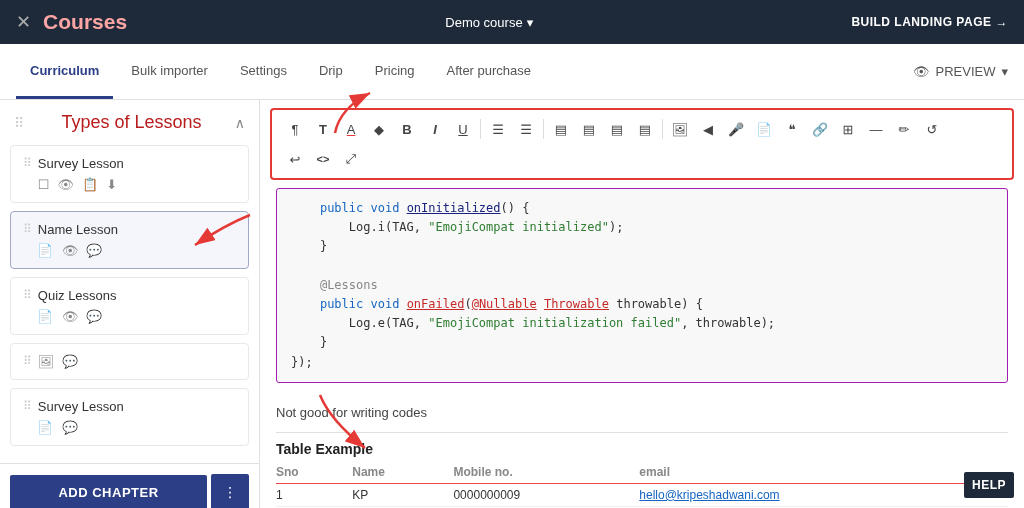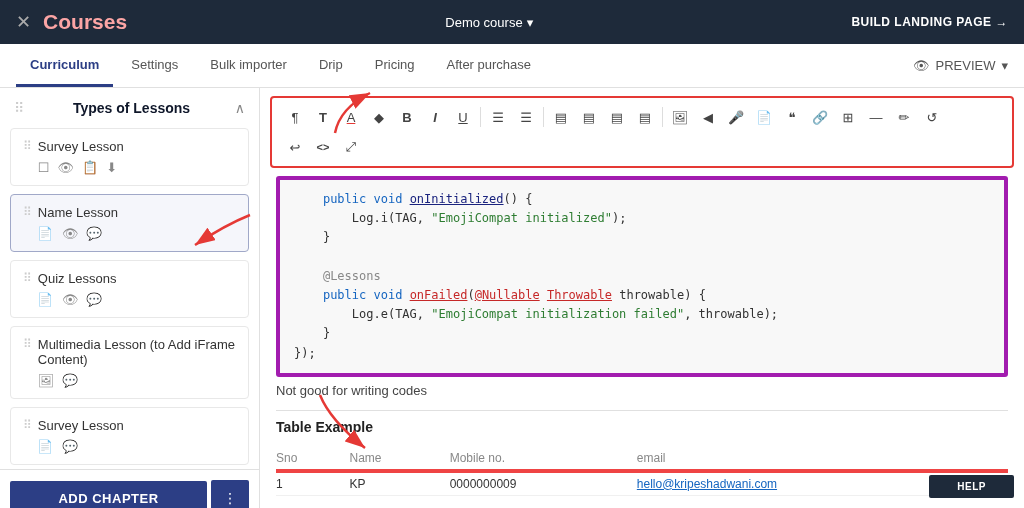--- a/index.html
+++ b/index.html
@@ -16,21 +16,21 @@
     }
     .top-nav-left { display: flex; align-items: center; gap: 12px; }
     .top-nav-title { color: #fca5a5; font-size: 21px; font-weight: 600; }
     .close-btn { color: #aaa; font-size: 18px; cursor: pointer; }
     .course-selector { color: #fff; font-size: 13px; display: flex; align-items: center; gap: 4px; cursor: pointer; }
     .build-landing { color: #fff; font-size: 12px; font-weight: 600; letter-spacing: 0.5px; cursor: pointer; display: flex; align-items: center; gap: 4px; }
 
     
     .tab-bar {
       background: #fff;
-      height: 44px;
+      height: 56px;
       display: flex;
       align-items: center;
       border-bottom: 1px solid #e0e0e0;
       padding: 0 16px;
       justify-content: space-between;
     }
     .tabs { display: flex; align-items: center; height: 100%; gap: 4px; }
     .tab {
       padding: 0 14px;
       height: 100%;
@@ -70,21 +70,21 @@
       display: flex;
       flex-direction: column;
       overflow-y: auto;
     }
     .sidebar-header {
       display: flex;
       align-items: center;
       justify-content: space-between;
       padding: 12px 14px 8px 14px;
     }
-    .sidebar-header-title { font-size: 14px; font-weight: 700; color: #0f172a; }
+    .sidebar-header-title { font-size: 18px; font-weight: 400; color: #b91c1c; }
     .sidebar-header-icon { color: #888; font-size: 14px; cursor: pointer; }
     .lesson-card {
       margin: 4px 10px;
       padding: 10px 12px;
       border: 1px solid #e8e8e8;
       border-radius: 4px;
       background: #fff;
       cursor: pointer;
     }
     .lesson-card.active {
@@ -165,54 +165,54 @@
     
     .editor-content {
       flex: 1;
       overflow-y: auto;
       padding: 0 16px 16px 16px;
       font-size: 13px;
       color: #333;
     }
     .code-block {
       background: #f8f8f8;
-      border: 4px solid #a21caf;
+      border: 1px solid #a21caf;
       border-radius: 3px;
       padding: 10px 14px;
       font-family: monospace;
       font-size: 12px;
       line-height: 1.6;
       color: #333;
-      margin-bottom: 6px;
+      margin-bottom: 22px;
     }
     .code-block .kw { color: #1565c0; }
     .code-block .fn { color: #1a237e; text-decoration: underline; }
     .code-block .str { color: #2e7d32; }
     .code-block .an { color: #888; }
     .code-block .nl { color: #c62828; text-decoration: underline; }
     .not-good { font-size: 13px; color: #444; margin-bottom: 12px; }
     .table-example { margin-bottom: 12px; }
-    .table-example h4 { font-size: 14px; font-weight: 700; color: #222; margin-bottom: 12px; }
+    .table-example h4 { font-size: 14px; font-weight: 700; color: #222; margin-bottom: 4px; }
     .data-table { width: 100%; border-collapse: collapse; font-size: 12px; }
-    .data-table th { color: #888; font-weight: 400; text-align: left; padding: 4px 8px 4px 0; border-bottom: 4px solid #ef4444; margin-top: 16px; }
+    .data-table th { color: #888; font-weight: 700; text-align: left; padding: 4px 8px 4px 0; border-bottom: 1px solid #ef4444; margin-top: 16px; }
     .data-table td { padding: 4px 8px 4px 0; color: #333; border-bottom: 1px solid #f0f0f0; }
     .questions-section { margin-bottom: 12px; }
     .questions-section h5 { font-size: 13px; font-weight: 600; color: #333; margin-bottom: 6px; }
     .wrapper { position: relative; }
 
     
     .help-btn {
       position: absolute;
       bottom: 10px;
       right: 10px;
       background: #1e2a3a;
       color: #fff;
-      font-size: 10px;
+      font-size: 12px;
       font-weight: 700;
-      padding: 6px 28px;
+      padding: 6px 8px;
       border-radius: 2px;
       letter-spacing: 0.5px;
     }
   </style>
 </head>
 <body>
 
 <div class="wrapper" style="position:relative; height:508px; overflow:hidden;">
 
   <div class="top-nav">
@@ -226,22 +226,22 @@
     </div>
     <div class="build-landing">
       <span>BUILD LANDING PAGE</span>
       <span>→</span>
     </div>
   </div>
 
   <div class="tab-bar">
     <div class="tabs">
       <div class="tab active">Curriculum</div>
+      <div class="tab">Bulk importer</div>
       <div class="tab">Settings</div>
-      <div class="tab">Bulk importer</div>
       <div class="tab">Drip</div>
       <div class="tab">Pricing</div>
       <div class="tab">After purchase</div>
     </div>
     <div class="preview-btn">
       <span>👁</span>
       <span>PREVIEW</span>
       <span>▾</span>
     </div>
   </div>
@@ -295,21 +295,20 @@
               <span>💬</span>
             </div>
           </div>
         </div>
       </div>
 
       <div class="lesson-card">
         <div style="display:flex;align-items:flex-start;">
           <span class="drag-handle" style="margin-right:6px;font-size:12px;color:#ccc;">⠿</span>
           <div>
-            <div class="lesson-card-title">Multimedia Lesson (to Add iFrame Content)</div>
             <div class="lesson-card-icons">
               <span>🖼</span>
               <span>💬</span>
             </div>
           </div>
         </div>
       </div>
 
       <div class="lesson-card">
         <div style="display:flex;align-items:flex-start;">

